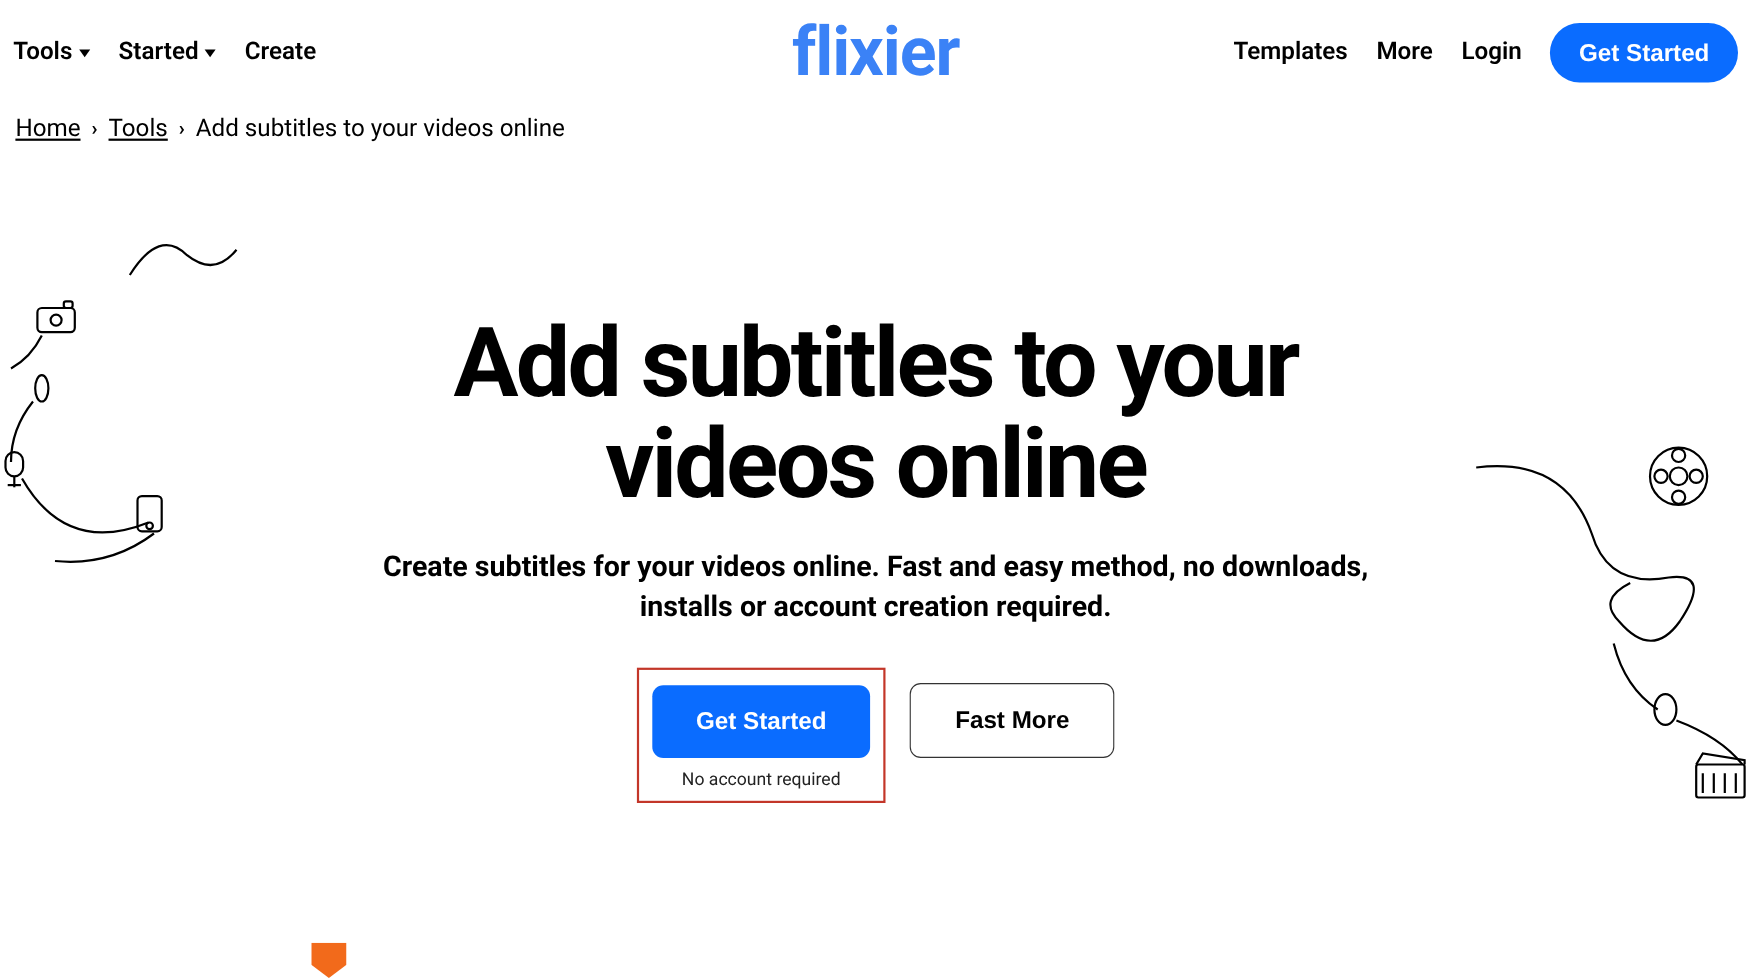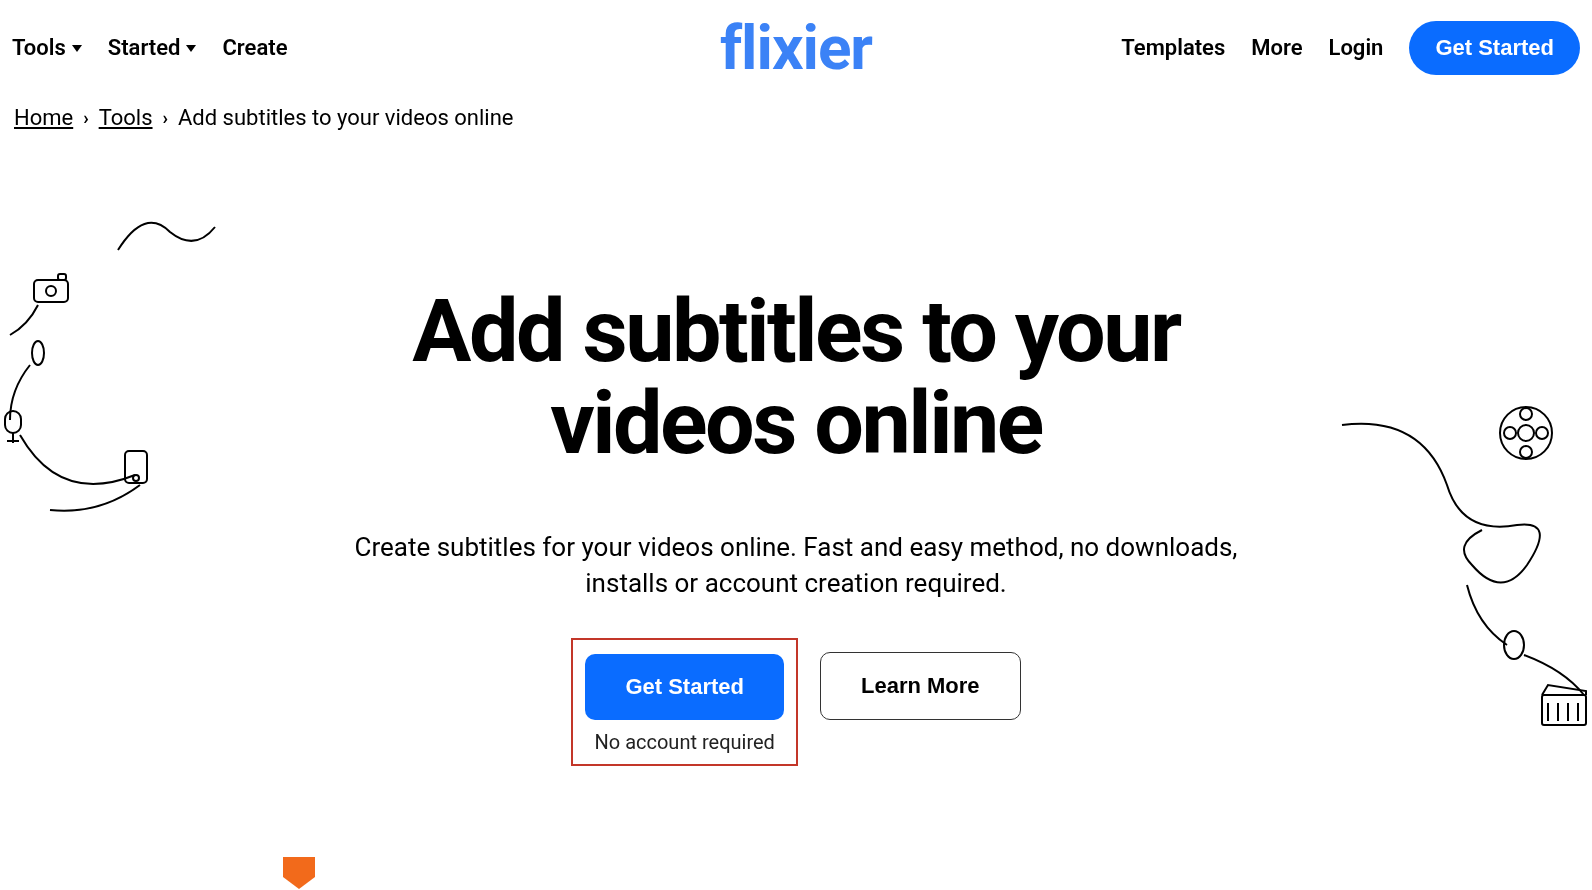--- a/index.html
+++ b/index.html
@@ -75,23 +75,23 @@
     .hero h1 {
       font-size: 88px;
       font-weight: 700;
       line-height: 1.05;
       letter-spacing: -2.5px;
       max-width: 900px;
       margin: 0 auto;
     }
     .hero p.sub {
       font-size: 26px;
-      font-weight: 400;
+      font-weight: 700;
       max-width: 920px;
-      margin: 59px auto 0 auto;
+      margin: 28px auto 0 auto;
       line-height: 1.4;
     }
     .cta-row {
       display: flex;
       justify-content: center;
       gap: 22px;
       margin-top: 36px;
       align-items: flex-start;
     }
     .highlight-box {
@@ -105,21 +105,21 @@
     .btn-get-started-hero {
       background: #0a6cff;
       color: #fff;
       font-size: 22px;
       font-weight: 600;
       padding: 20px 40px;
       border-radius: 10px;
       border: none;
       cursor: pointer;
     }
-    .no-account { font-size: 20px; color: #222; }
+    .no-account { font-size: 16px; color: #222; }
     .btn-learn-more {
       background: #fff;
       color: #000;
       font-size: 22px;
       font-weight: 600;
       padding: 20px 40px;
       border-radius: 10px;
       border: 1px solid #333;
       cursor: pointer;
       margin-top: 14px;
@@ -206,21 +206,21 @@
 </div>
 
 <section class="hero">
   <h1>Add subtitles to your videos online</h1>
   <p class="sub">Create subtitles for your videos online. Fast and easy method, no downloads, installs or account creation required.</p>
   <div class="cta-row">
     <div class="highlight-box">
       <button class="btn-get-started-hero">Get Started</button>
       <span class="no-account">No account required</span>
     </div>
-    <button class="btn-learn-more">Learn More</button>
+    <button class="btn-learn-more">Fast More</button>
   </div>
 </section>
 
 <div class="marker">
   <svg width="32" height="40" viewBox="0 0 32 40">
     <path d="M0 0 h32 v20 l-16 12 l-16 -12 z" fill="#f26a1b"></path>
   </svg>
 </div>
 
 </body></html>

